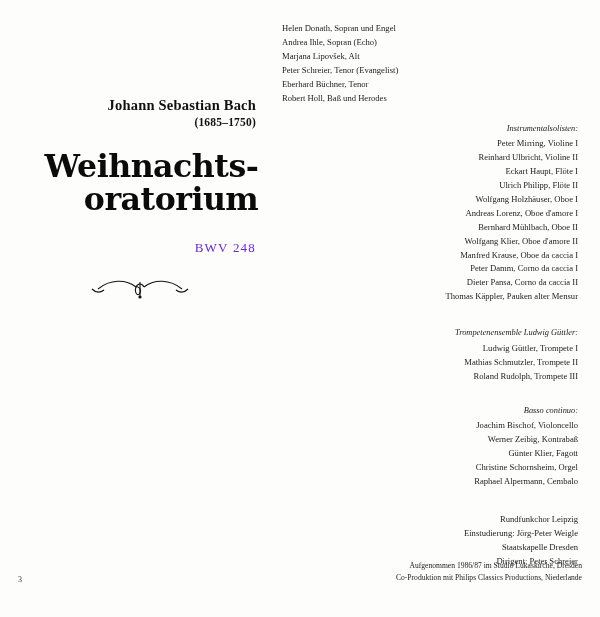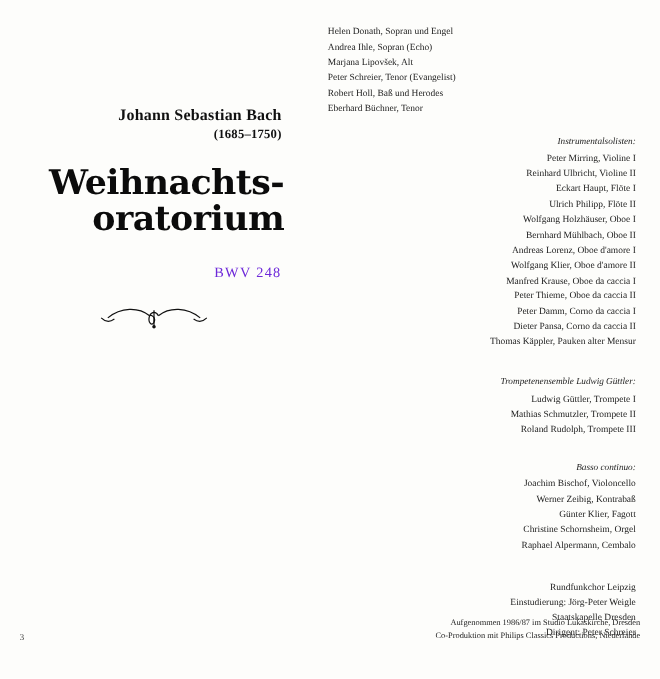--- a/index.html
+++ b/index.html
@@ -98,21 +98,20 @@
     text-align: right;
   }
   .block-heading {
     font-style: italic;
     font-size: 8.4px;
     margin-bottom: 2px;
     color: #1b1b1b;
   }
   .entry {
     white-space: nowrap;
-    margin-left: 16px;
   }
 
   
   #block-soloists { margin-top: 0; }
   #block-instrumental { margin-top: 16px; }
   #block-trumpets { margin-top: 22px; }
   #block-continuo { margin-top: 20px; }
   #block-ensemble { margin-top: 24px; }
 
   
@@ -168,36 +167,35 @@
     </div>
   </div>
 
   <div id="right-col">
 
     <div class="block" id="block-soloists">
       <div class="entry">Helen Donath, Sopran und Engel</div>
       <div class="entry">Andrea Ihle, Sopran (Echo)</div>
       <div class="entry">Marjana Lipovšek, Alt</div>
       <div class="entry">Peter Schreier, Tenor (Evangelist)</div>
+      <div class="entry">Eberhard Büchner, Tenor</div>
       <div class="entry">Robert Holl, Baß und Herodes</div>
-      <div class="entry">Eberhard Büchner, Tenor</div>
     </div>
 
     <div class="block" id="block-instrumental">
       <div class="block-heading">Instrumentalsolisten:</div>
       <div class="entry">Peter Mirring, Violine I</div>
       <div class="entry">Reinhard Ulbricht, Violine II</div>
       <div class="entry">Eckart Haupt, Flöte I</div>
       <div class="entry">Ulrich Philipp, Flöte II</div>
       <div class="entry">Wolfgang Holzhäuser, Oboe I</div>
+      <div class="entry">Andreas Lorenz, Oboe d'amore I</div>
       <div class="entry">Bernhard Mühlbach, Oboe II</div>
-      <div class="entry">Andreas Lorenz, Oboe d'amore I</div>
       <div class="entry">Wolfgang Klier, Oboe d'amore II</div>
       <div class="entry">Manfred Krause, Oboe da caccia I</div>
-      <div class="entry">Peter Thieme, Oboe da caccia II</div>
       <div class="entry">Peter Damm, Corno da caccia I</div>
       <div class="entry">Dieter Pansa, Corno da caccia II</div>
       <div class="entry">Thomas Käppler, Pauken alter Mensur</div>
     </div>
 
     <div class="block" id="block-trumpets">
       <div class="block-heading">Trompetenensemble Ludwig Güttler:</div>
       <div class="entry">Ludwig Güttler, Trompete I</div>
       <div class="entry">Mathias Schmutzler, Trompete II</div>
       <div class="entry">Roland Rudolph, Trompete III</div>

